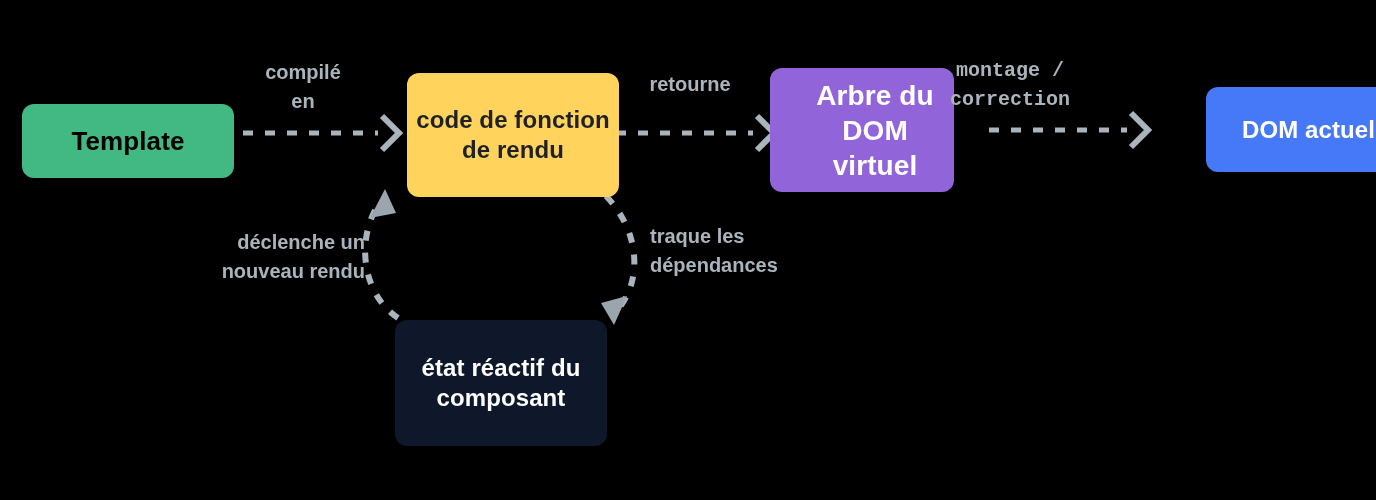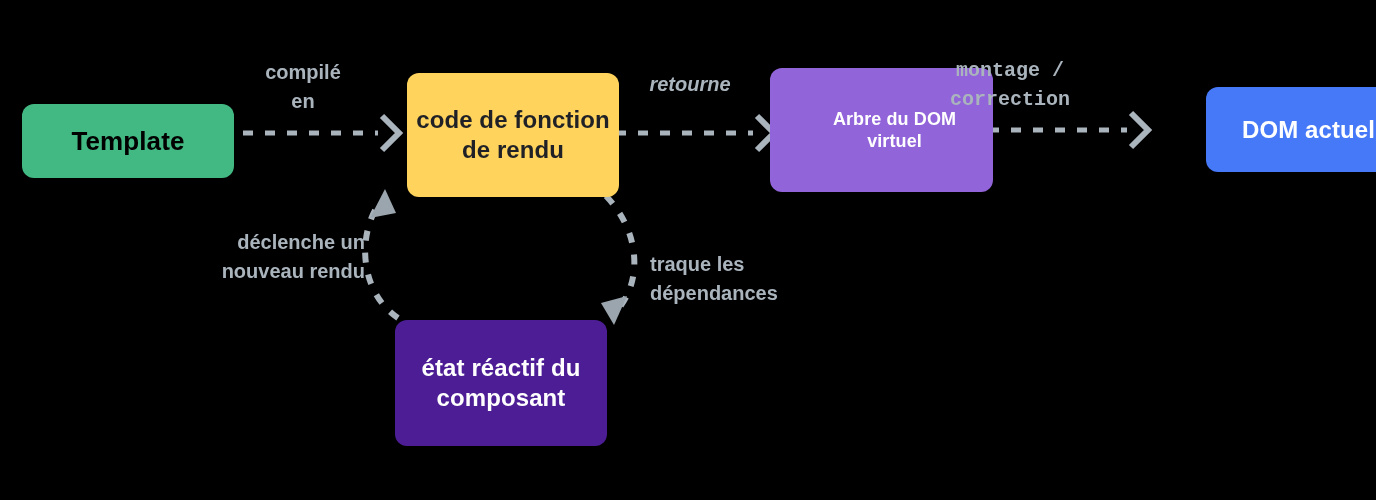--- a/index.html
+++ b/index.html
@@ -35,53 +35,53 @@
     font-size: 26px;
   }
   .node-render-fn {
     left: 395px; top: 73px; width: 212px; height: 124px;
     background: #ffd35c;
     color: #1f2126;
     font-size: 24px;
     margin-left: 12px;
   }
   .node-vdom {
-    left: 770px; top: 68px; width: 223px; height: 124px;
+    left: 770px; top: 68px; width: 184px; height: 124px;
     background: #9264da;
     color: #ffffff;
-    font-size: 18px;
+    font-size: 28px;
     padding-left: 34px;
   }
   .node-dom {
     left: 1206px; top: 87px; width: 201px; height: 85px;
     background: #4679f7;
     color: #ffffff;
     font-size: 24px;
     padding-left: 12px;
   }
   .node-state {
     left: 395px; top: 320px; width: 212px; height: 126px;
-    background: #4c1d95;
+    background: #0f172a;
     color: #ffffff;
     font-size: 24px;
   }
 
   .edge-label {
     position: absolute;
     color: #aab4bd;
     font-weight: 700;
     font-size: 20px;
     line-height: 1.45;
     text-align: center;
     white-space: pre-line;
   }
   .lbl-compile   { left: 233px; top: 58px;  width: 140px; text-align: center; }
-  .lbl-returns   { left: 615px; top: 70px;  width: 150px; font-style: italic; }
+  .lbl-returns   { left: 615px; top: 70px;  width: 150px; }
   .lbl-mount     { left: 934px; top: 56px;  width: 152px; font-family: Liberation Mono, monospace; }
-  .lbl-track     { left: 650px; top: 222px; width: 180px; text-align: left; margin-top: 28px; }
+  .lbl-track     { left: 650px; top: 222px; width: 180px; text-align: left; }
   .lbl-retrigger { left: 165px; top: 228px; width: 200px; text-align: right; }
 
   svg.edges {
     position: absolute;
     left: 0; top: 0;
     width: 1376px;
     height: 500px;
     pointer-events: none;
   }
 </style>

